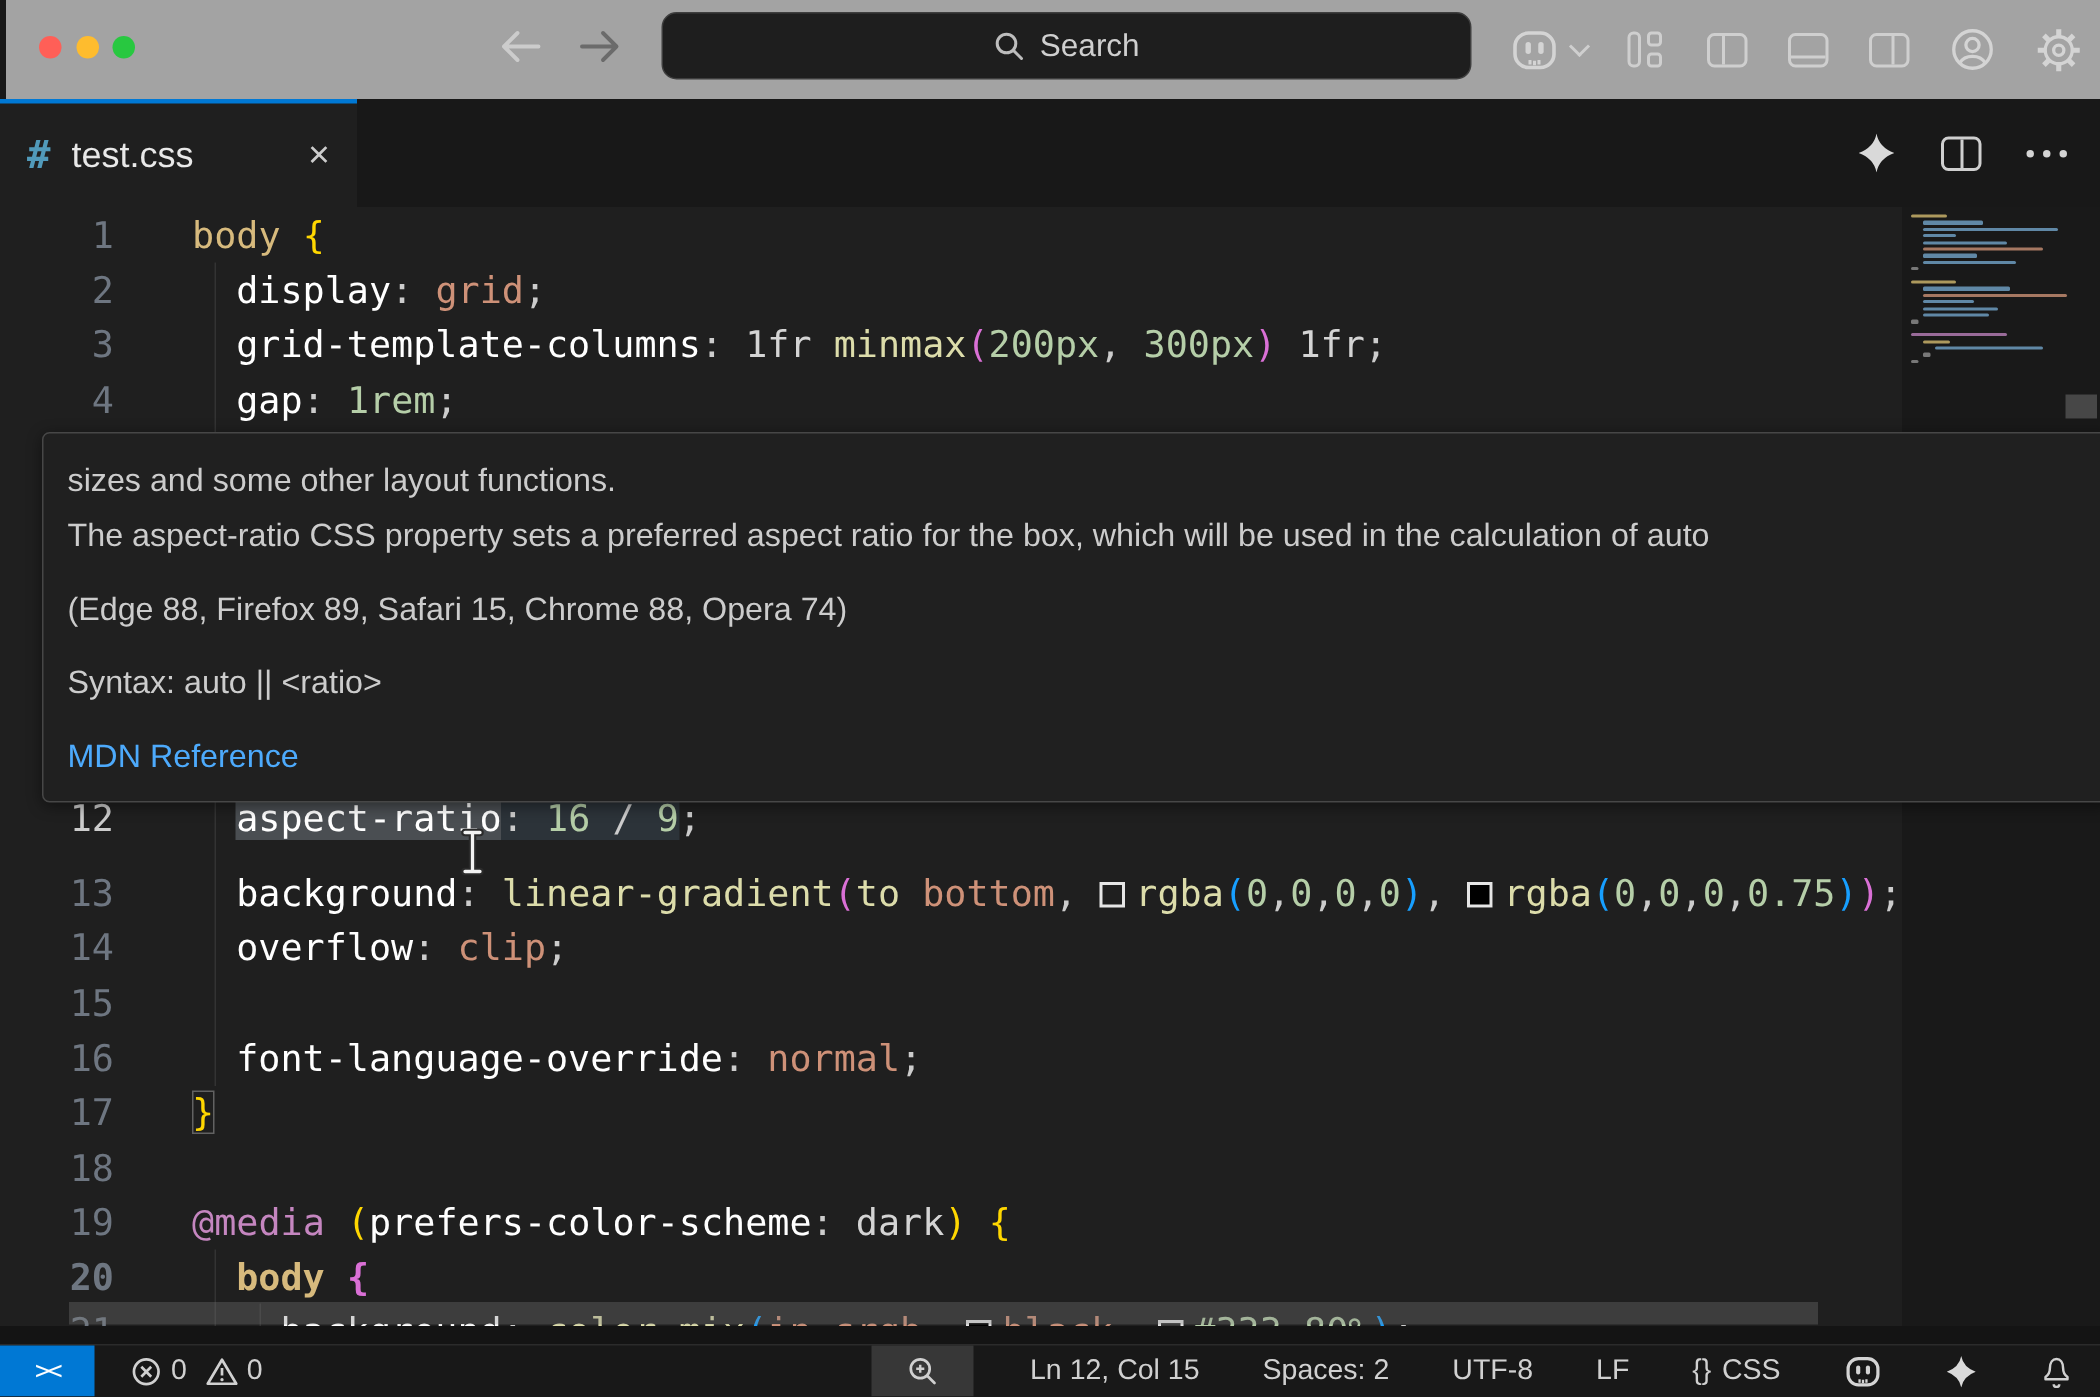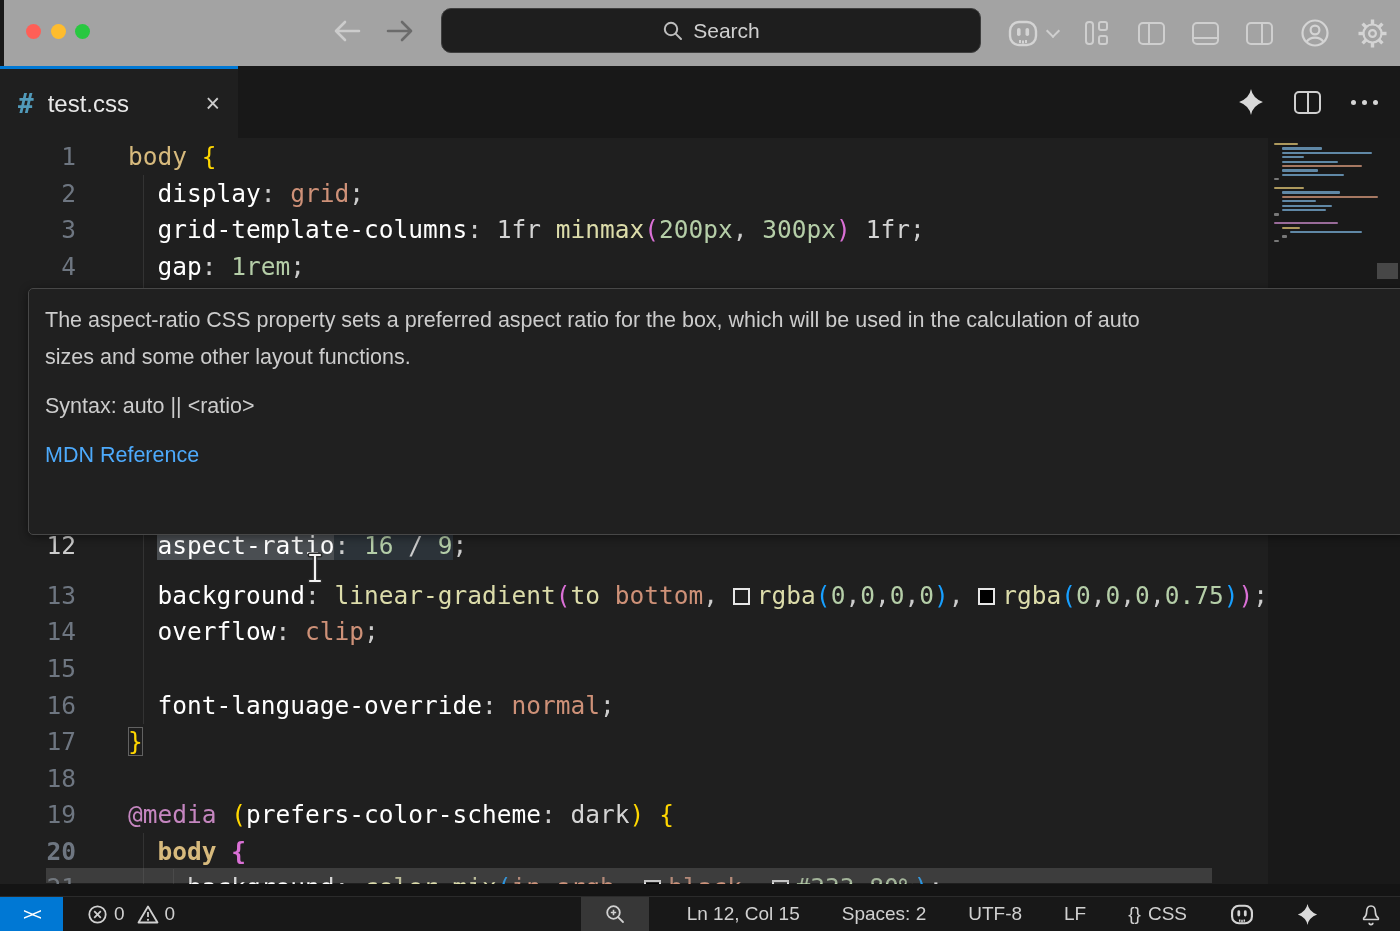--- a/index.html
+++ b/index.html
@@ -241,23 +241,24 @@
           <div class="mml mm-gold" style="left: 14px; top: 88.6px; width: 18px;"></div>
           <div class="mml mm-blue" style="left: 22px; top: 93px; width: 72px;"></div>
           <div class="mml mm-gray" style="left: 14px; top: 97.4px; width: 5px;"></div>
           <div class="mml mm-gray" style="left: 6px; top: 101.8px; width: 5px;"></div>
         </div>
       <div id="mm-slider"></div>
     </div>
 
     <div id="hover-tip">
       <div class="para">
+        <div>sizes and some other layout functions.</div>
         <div>The aspect-ratio CSS property sets a preferred aspect ratio for the box, which will be used in the calculation of auto</div>
-        <div>sizes and some other layout functions.</div>
-      </div>
+      </div>
+      <div class="para">(Edge 88, Firefox 89, Safari 15, Chrome 88, Opera 74)</div>
       <div class="para">Syntax: auto || &lt;ratio&gt;</div>
       <div id="tip-link">MDN Reference</div>
     </div>
 
     <div id="mouse">
       <svg width="18" height="32" viewBox="0 0 18 32">
         <path d="M4 3 h10 M9 3 v26 M4 29 h10" stroke="#2a2a2a" stroke-width="5" stroke-linecap="round" fill="none"></path>
         <path d="M4 3 h10 M9 3 v26 M4 29 h10" stroke="#f2f2f2" stroke-width="2.2" stroke-linecap="round" fill="none"></path>
       </svg>
     </div>

